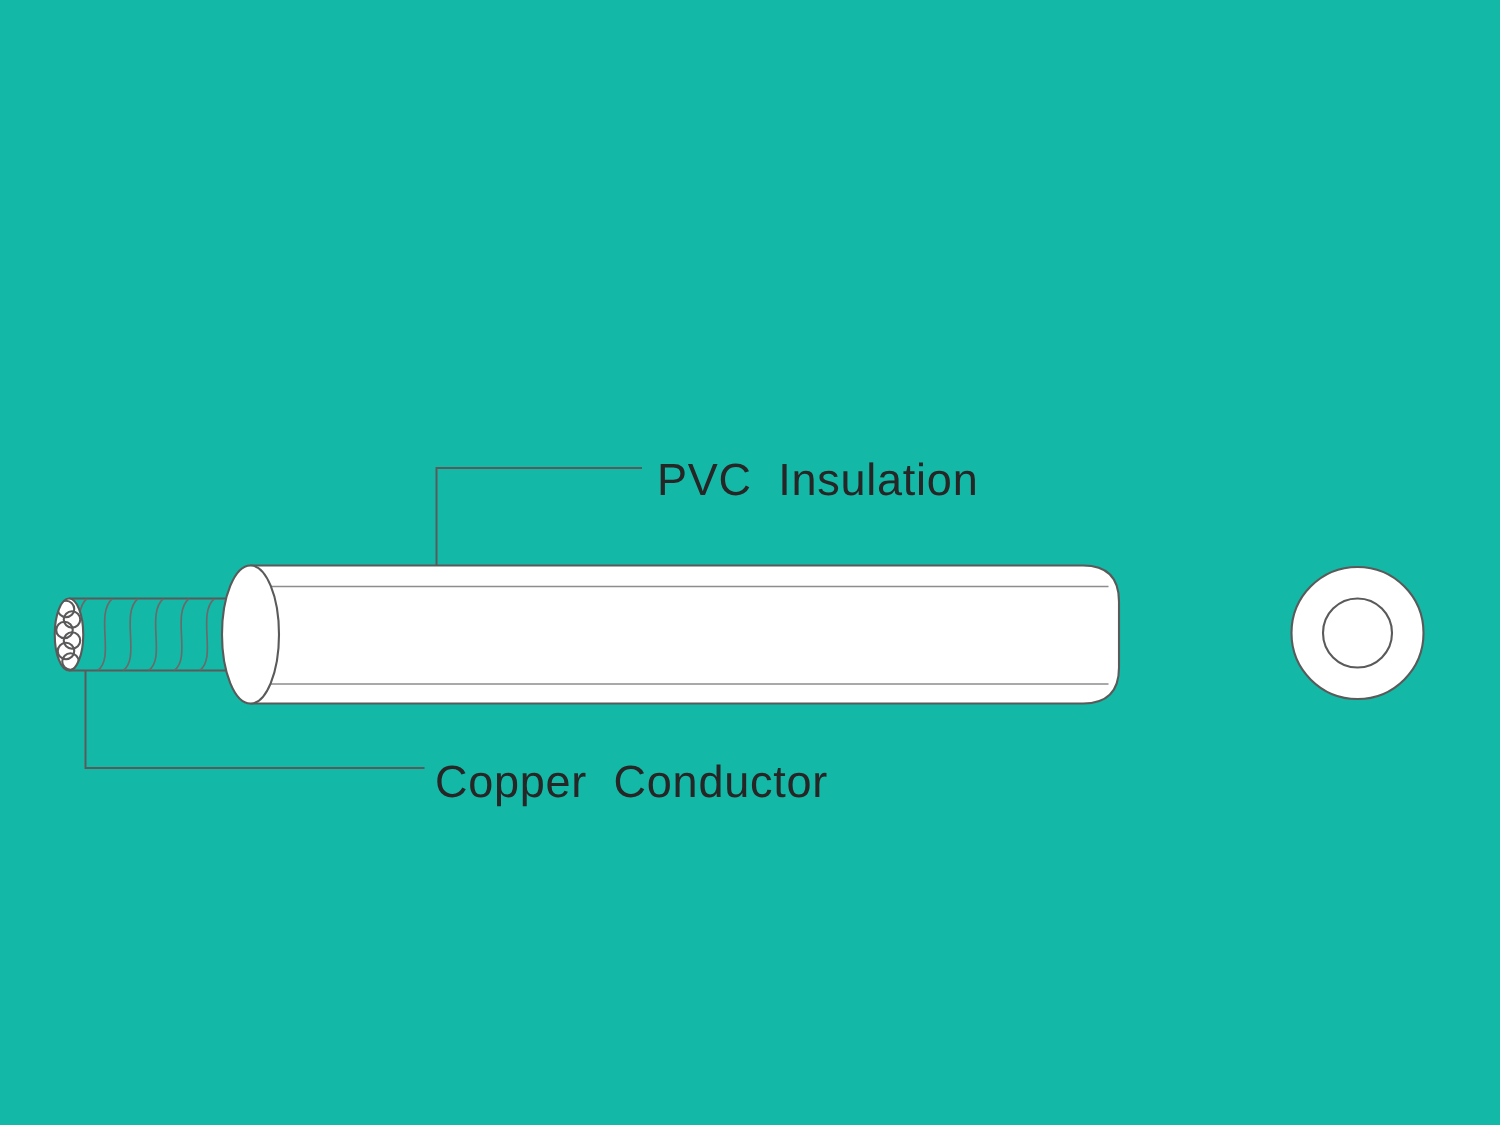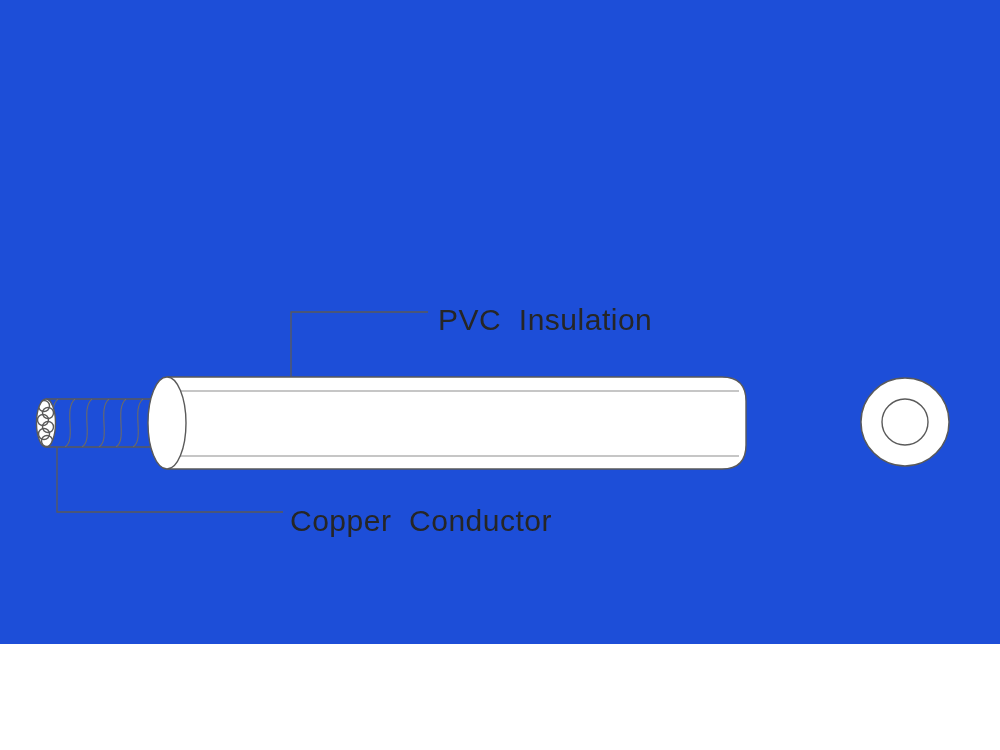--- a/index.html
+++ b/index.html
@@ -3,22 +3,22 @@
 <meta charset="utf-8">
 <style>
   html, body {
     margin: 0;
     padding: 0;
     background: #ffffff;
   }
   .stage {
     position: relative;
     width: 1000px;
-    height: 644px;
-    background: #1d4ed8;
+    height: 750px;
+    background: #14b8a6;
     overflow: hidden;
   }
   svg { display: block; }
   .diagram-label {
     font-family: "Liberation Sans", sans-serif;
     font-size: 30px;
     fill: #262626;
     letter-spacing: 0.5px;
   }
   .outline { stroke: #5a5a5a; stroke-width: 1.4; fill: none; }

